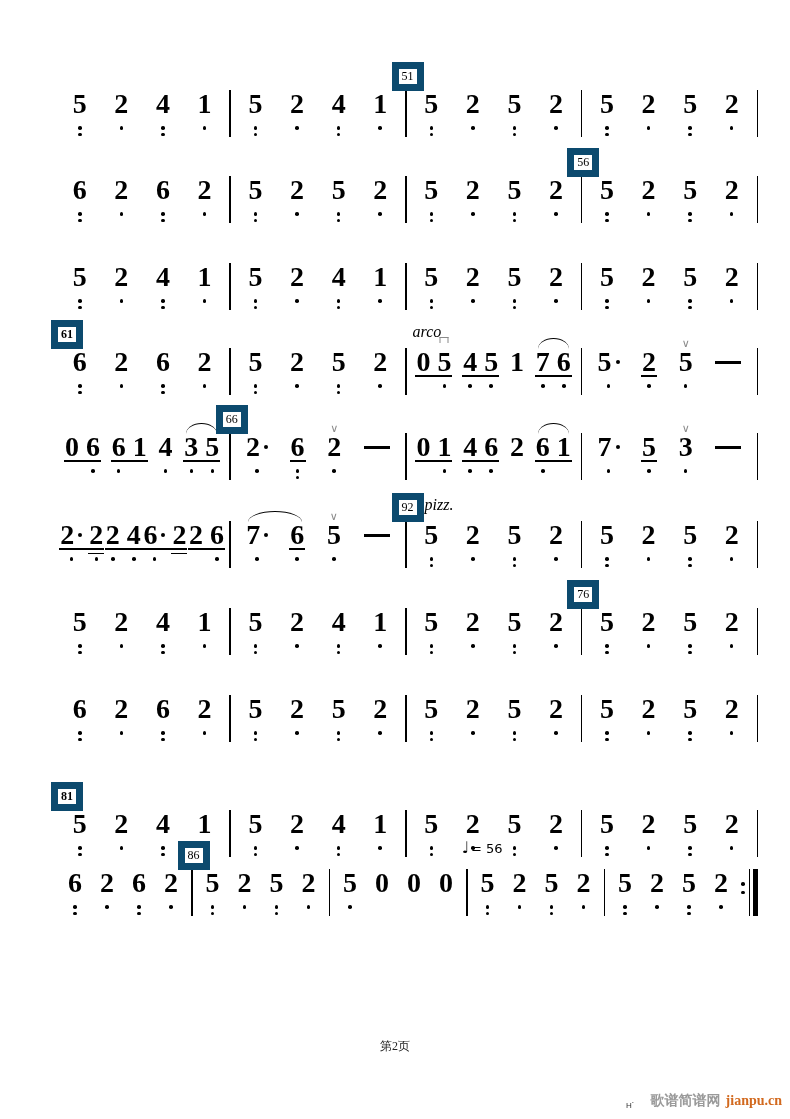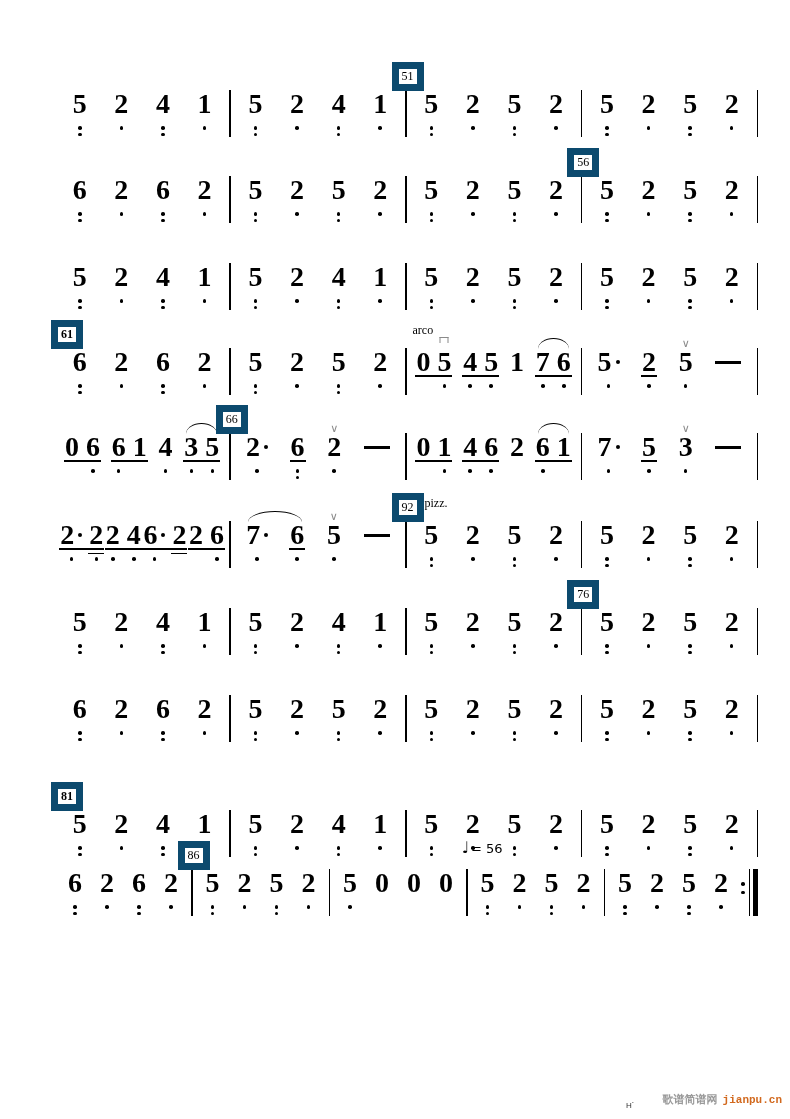--- a/index.html
+++ b/index.html
@@ -28,39 +28,39 @@
   
   .bow{position:absolute;left:50%;transform:translateX(-50%);color:#8a8a8a;}
   .bow-u{top:-17px;}
   .bow-u::before{content:"\2228";font-family:"DejaVu Sans",sans-serif;font-size:11px;line-height:11px;}
   .bow-d{top:-13px;width:9px;height:6px;border:1.5px solid #8a8a8a;border-bottom:none;box-sizing:border-box;}
   
   .mnum{position:absolute;top:-30px;left:-15px;border:7px solid #0c4a6e;padding:0 3px;background:#fff;
         font-family:"Liberation Serif",serif;font-size:12px;line-height:15px;color:#000;z-index:2;}
   .mnum.first{left:-4px;font-weight:bold;}
   .annot{position:absolute;top:-27px;left:6px;font-family:"Liberation Serif",serif;
-         font-size:12px;white-space:nowrap;text-align:center;}
+         font-style:italic;font-size:16px;white-space:nowrap;text-align:center;}
   .annot.pizz{left:18px;}
   .tempo{position:absolute;top:-33px;left:-6px;white-space:nowrap;
          font-family:"DejaVu Sans",sans-serif;font-size:13px;}
   .tnote{font-size:16px;margin-right:2px;}
   
   .final{display:flex;gap:3px;flex:none;position:relative;top:-2px;align-items:flex-start;}
   .rdots{display:flex;flex-direction:column;gap:5px;margin-top:13px;margin-right:1px;}
   .rdot{width:3.5px;height:3.5px;background:#000;border-radius:50%;}
   .thin{width:1.5px;height:47px;background:#000;}
   .thick{width:5px;height:47px;background:#000;}
   
   .footer{position:absolute;top:1038px;left:0;width:100%;text-align:center;
           font-size:12px;color:#222;font-family:"Liberation Serif",serif;}
   .art{position:absolute;top:1099px;left:626px;font-family:"Liberation Sans",sans-serif;
        font-size:8px;color:#333;}
   .art sup{font-size:6px;}
-  .wm{position:absolute;top:1092px;right:8px;font-family:Liberation Mono, monospace;
-      font-weight:700;font-size:11px;color:#9a9a9a;}
+  .wm{position:absolute;top:1092px;right:8px;font-family:Liberation Serif, serif;
+      font-weight:700;font-size:14px;color:#9a9a9a;}
   .wm .dom{color:#d2691e;margin-left:5px;}
 </style>
 </head>
 <body>
 
 <div class="page">
   <div id="score">
       <div class="system" style="top: 92px;">
         <div class="measure">
           <div class="group">
@@ -1995,19 +1995,20 @@
           <div class="rdots">
             <div class="rdot"></div>
             <div class="rdot"></div>
           </div>
           <div class="thin"></div>
           <div class="thick"></div>
         </div>
       </div>
     </div>
 
+  <div class="footer">第2页</div>
 
   <div class="art"><span>H</span><sup>-</sup></div>
 
   <div class="wm">
     <span>歌谱简谱网</span><span class="dom">jianpu.cn</span>
   </div>
 </div>
 
 </body></html>

